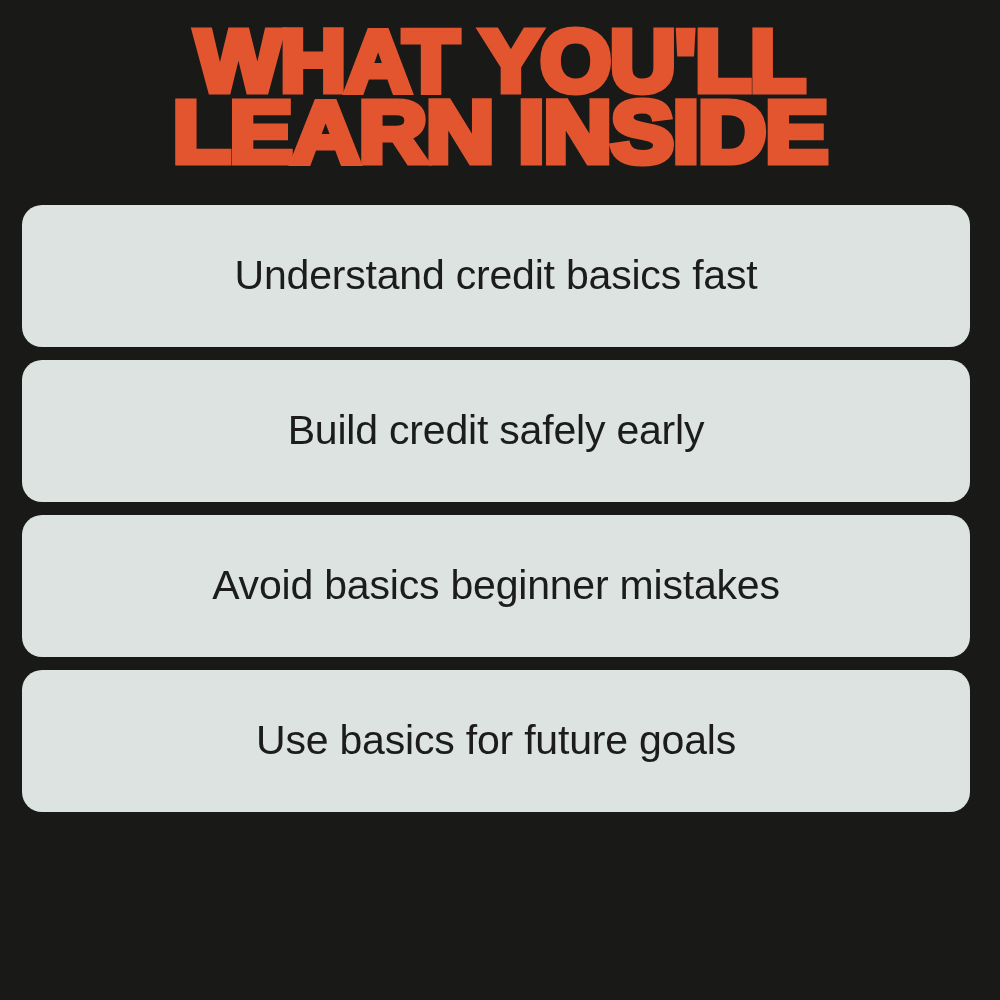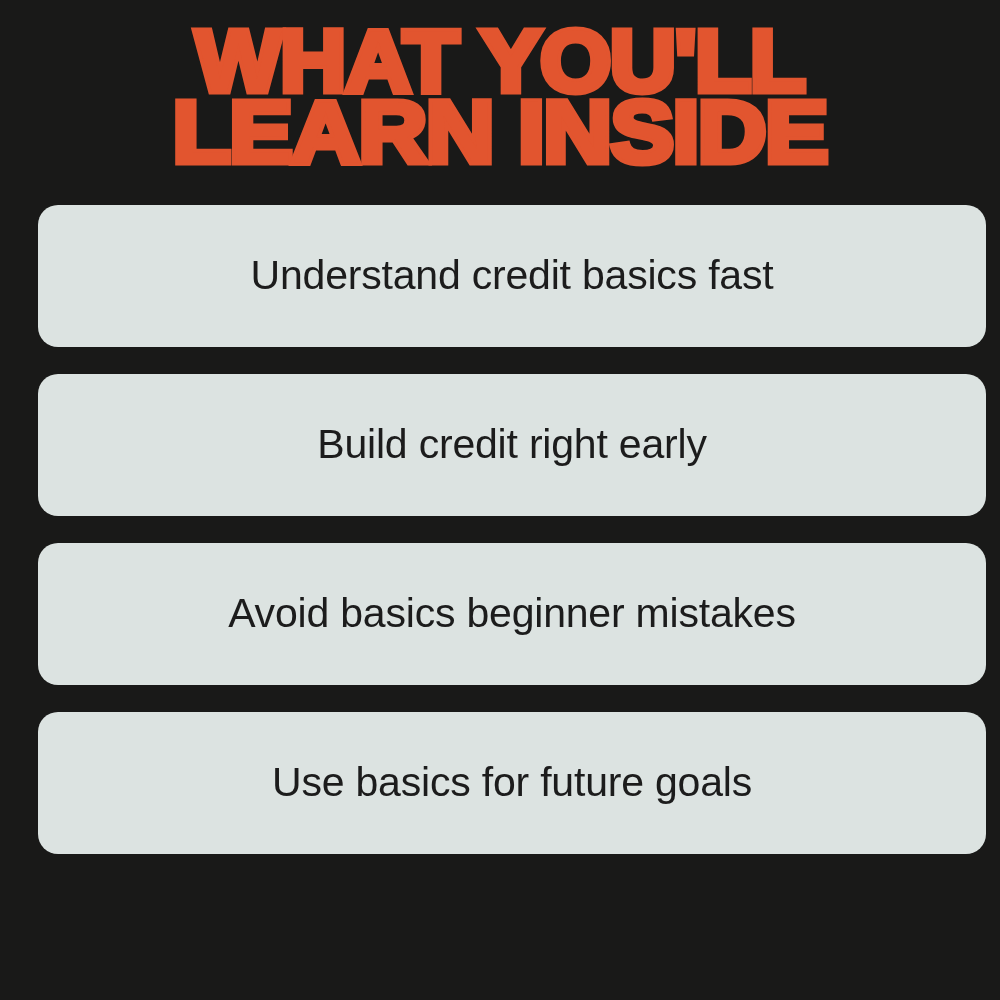--- a/index.html
+++ b/index.html
@@ -55,26 +55,26 @@
   }
   
   .title-line {
     -webkit-text-stroke: 7px #E2552F;
     paint-order: stroke fill;
   }
 
   
   .card-stack {
     position: absolute;
-    left: 38px;
+    left: 22px;
     top: 205px;
     width: 948px;
     display: flex;
     flex-direction: column;
-    gap: 27px;
+    gap: 13px;
   }
   .card {
     height: 142px;
     background: #DCE3E1;
     border-radius: 20px;
     display: flex;
     align-items: center;
     justify-content: center;
     box-sizing: border-box;
     padding: 0 28px;
@@ -101,21 +101,21 @@
   </div>
 
   <div class="card-stack">
 
     <div class="card">
       <span class="card-label">Understand credit basics fast</span>
     </div>
 
 
     <div class="card">
-      <span class="card-label">Build credit right early</span>
+      <span class="card-label">Build credit safely early</span>
     </div>
 
     <div class="card">
       <span class="card-label">Avoid basics beginner mistakes</span>
     </div>
 
     <div class="card">
       <span class="card-label">Use basics for future goals</span>
     </div>
 

